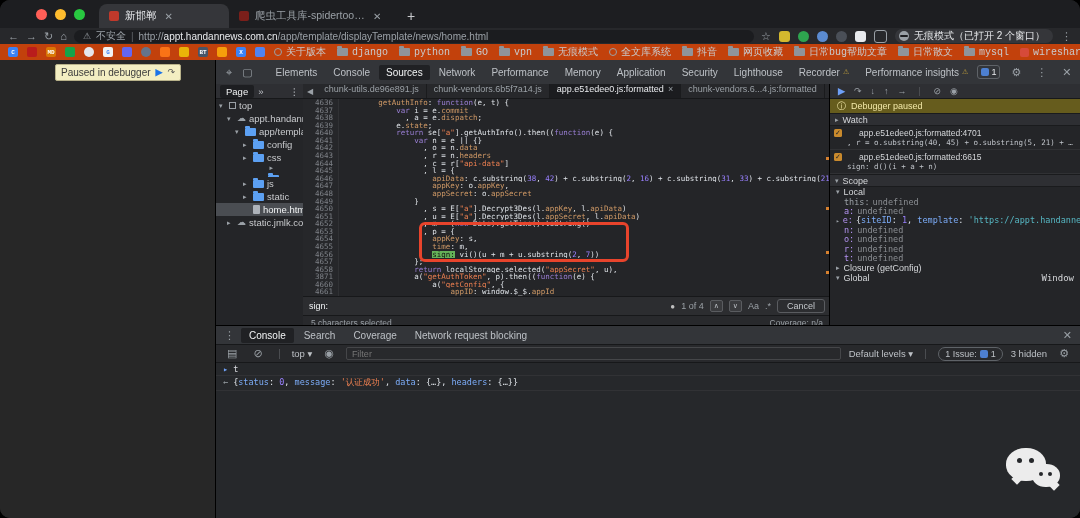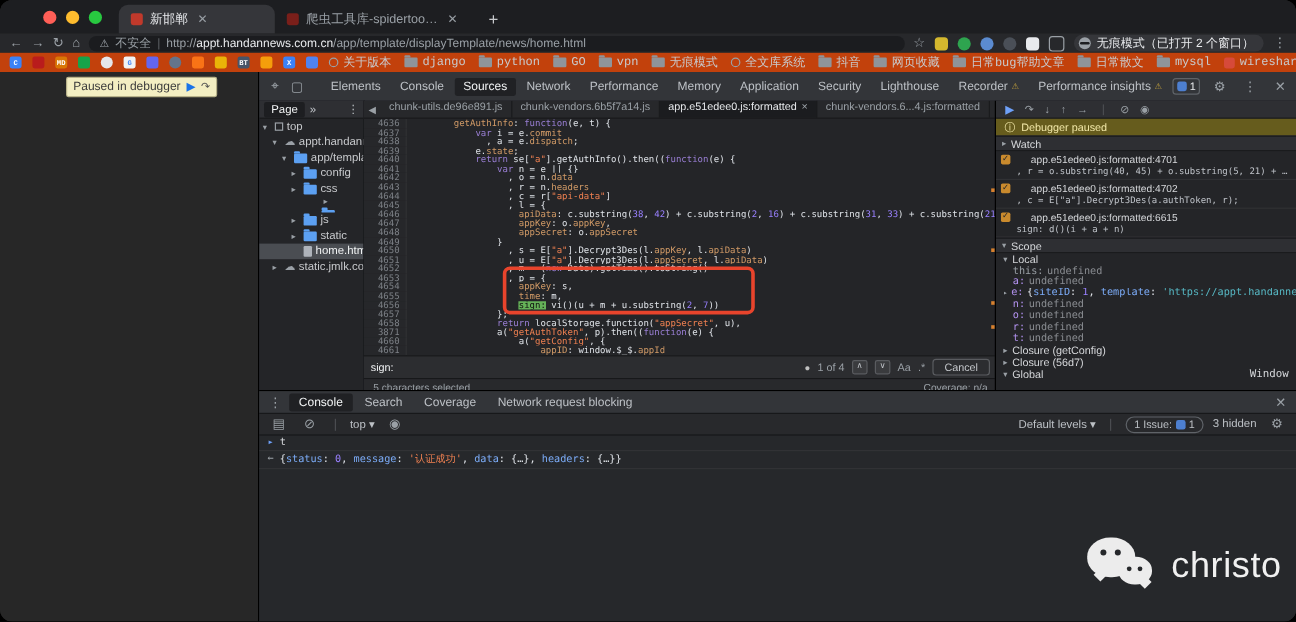--- a/index.html
+++ b/index.html
@@ -438,21 +438,21 @@
             <div class="code-row"><span class="ln">4648</span><span class="code-text"><span class="sg-d">                    </span><span class="sg-p">appSecret</span><span class="sg-d">: o.</span><span class="sg-p">appSecret</span></span></div>
             <div class="code-row"><span class="ln">4649</span><span class="code-text"><span class="sg-d">                }</span></span></div>
             <div class="code-row"><span class="ln">4650</span><span class="code-text"><span class="sg-d">                  , s = E[</span><span class="sg-s">"a"</span><span class="sg-d">].Decrypt3Des(l.</span><span class="sg-p">appKey</span><span class="sg-d">, l.</span><span class="sg-p">apiData</span><span class="sg-d">)</span></span></div>
             <div class="code-row"><span class="ln">4651</span><span class="code-text"><span class="sg-d">                  , u = E[</span><span class="sg-s">"a"</span><span class="sg-d">].Decrypt3Des(l.</span><span class="sg-p">appSecret</span><span class="sg-d">, l.</span><span class="sg-p">apiData</span><span class="sg-d">)</span></span></div>
             <div class="code-row"><span class="ln">4652</span><span class="code-text"><span class="sg-d">                  , m = (</span><span class="sg-k">new</span><span class="sg-d"> Date).getTime().toString()</span></span></div>
             <div class="code-row"><span class="ln">4653</span><span class="code-text"><span class="sg-d">                  , p = {</span></span></div>
             <div class="code-row"><span class="ln">4654</span><span class="code-text"><span class="sg-d">                    </span><span class="sg-p">appKey</span><span class="sg-d">: s,</span></span></div>
             <div class="code-row"><span class="ln">4655</span><span class="code-text"><span class="sg-d">                    </span><span class="sg-p">time</span><span class="sg-d">: m,</span></span></div>
             <div class="code-row"><span class="ln">4656</span><span class="code-text"><span class="sg-d">                    </span><span class="sg-hl">sign:</span><span class="sg-d"> vi()(u + m + u.substring(</span><span class="sg-n">2</span><span class="sg-d">, </span><span class="sg-n">7</span><span class="sg-d">))</span></span></div>
             <div class="code-row"><span class="ln">4657</span><span class="code-text"><span class="sg-d">                };</span></span></div>
-            <div class="code-row"><span class="ln">4658</span><span class="code-text"><span class="sg-d">                </span><span class="sg-k">return</span><span class="sg-d"> localStorage.function(</span><span class="sg-s">"appSecret"</span><span class="sg-d">, u),</span></span></div>
+            <div class="code-row"><span class="ln">4658</span><span class="code-text"><span class="sg-d">                </span><span class="sg-k">return</span><span class="sg-d"> localStorage.selected(</span><span class="sg-s">"appSecret"</span><span class="sg-d">, u),</span></span></div>
             <div class="code-row"><span class="ln">3871</span><span class="code-text"><span class="sg-d">                a(</span><span class="sg-s">"getAuthToken"</span><span class="sg-d">, p).then((</span><span class="sg-k">function</span><span class="sg-d">(e) {</span></span></div>
             <div class="code-row"><span class="ln">4660</span><span class="code-text"><span class="sg-d">                    a(</span><span class="sg-s">"getConfig"</span><span class="sg-d">, {</span></span></div>
             <div class="code-row"><span class="ln">4661</span><span class="code-text"><span class="sg-d">                        </span><span class="sg-p">appID</span><span class="sg-d">: window.$_$.</span><span class="sg-p">appId</span></span></div>
           </div>
         <div id="red-annot"></div>
         <span class="sb-tick" style="top:58px"></span>
         <span class="sb-tick" style="top:108px"></span>
         <span class="sb-tick" style="top:152px"></span>
         <span class="sb-tick" style="top:172px"></span>
       </div>
@@ -495,27 +495,20 @@
           <div class="bp-item">
             <div class="bp-head">
               <span class="bp-check">✓</span>
               <span>app.e51edee0.js:formatted:4701</span>
             </div>
             <div class="bp-code mono">, r = o.substring(40, 45) + o.substring(5, 21) + o.sub…</div>
           </div>
           <div class="bp-item">
             <div class="bp-head">
               <span class="bp-check">✓</span>
-              <span>app.e51edee0.js:formatted:4702</span>
-            </div>
-            <div class="bp-code mono">, c = E["a"].Decrypt3Des(a.authToken, r);</div>
-          </div>
-          <div class="bp-item">
-            <div class="bp-head">
-              <span class="bp-check">✓</span>
               <span>app.e51edee0.js:formatted:6615</span>
             </div>
             <div class="bp-code mono">sign: d()(i + a + n)</div>
           </div>
         </div>
       <div class="sect">
         <span class="arr">▾</span>
         <span>Scope</span>
       </div>
       <div class="scope-head">
@@ -550,24 +543,20 @@
           </div>
           <div class="scope-row">
             <span class="vn">t: </span>
             <span class="undef">undefined</span>
           </div>
         </div>
       <div id="scope-closures">
           <div class="scope-head">
             <span class="arr">▸</span>
             <span>Closure (getConfig)</span>
-          </div>
-          <div class="scope-head">
-            <span class="arr">▸</span>
-            <span>Closure (56d7)</span>
           </div>
         </div>
       <div class="scope-head" id="global-row">
         <span class="arr">▾</span>
         <span>Global</span>
         <span class="gval">Window</span>
       </div>
     </div>
 
     <div id="drawer">
@@ -583,20 +572,21 @@
       </div>
       <div id="console-toolbar">
         <span class="tool-ic">▤</span>
         <span class="tool-ic">⊘</span>
         <span class="tool-sep" style="height:10px"></span>
         <span>
           <span>top</span>
           <span>▾</span>
         </span>
         <span class="tool-ic">◉</span>
+        <input id="filter-input" placeholder="Filter" style="">
         <span class="ct-right">
           <span>
             <span>Default levels</span>
             <span>▾</span>
           </span>
           <span class="tool-sep" style="height:10px"></span>
           <span class="issue-pill">
             <span>1 Issue:</span>
             <span class="issue-sq"></span>
             <span>1</span>
@@ -620,16 +610,15 @@
     <span class="wc-icon">
       <span class="tail tail1"></span>
         <span class="tail tail2"></span>
       <span class="bub bub1"></span>
         <span class="bub bub2"></span>
       <span class="eye e1a"></span>
         <span class="eye e1b"></span>
       <span class="eye e2a"></span>
         <span class="eye e2b"></span>
     </span>
-    <span id="wm-text">christo</span>
   </div>
 
 </div>
 
 </body></html>

